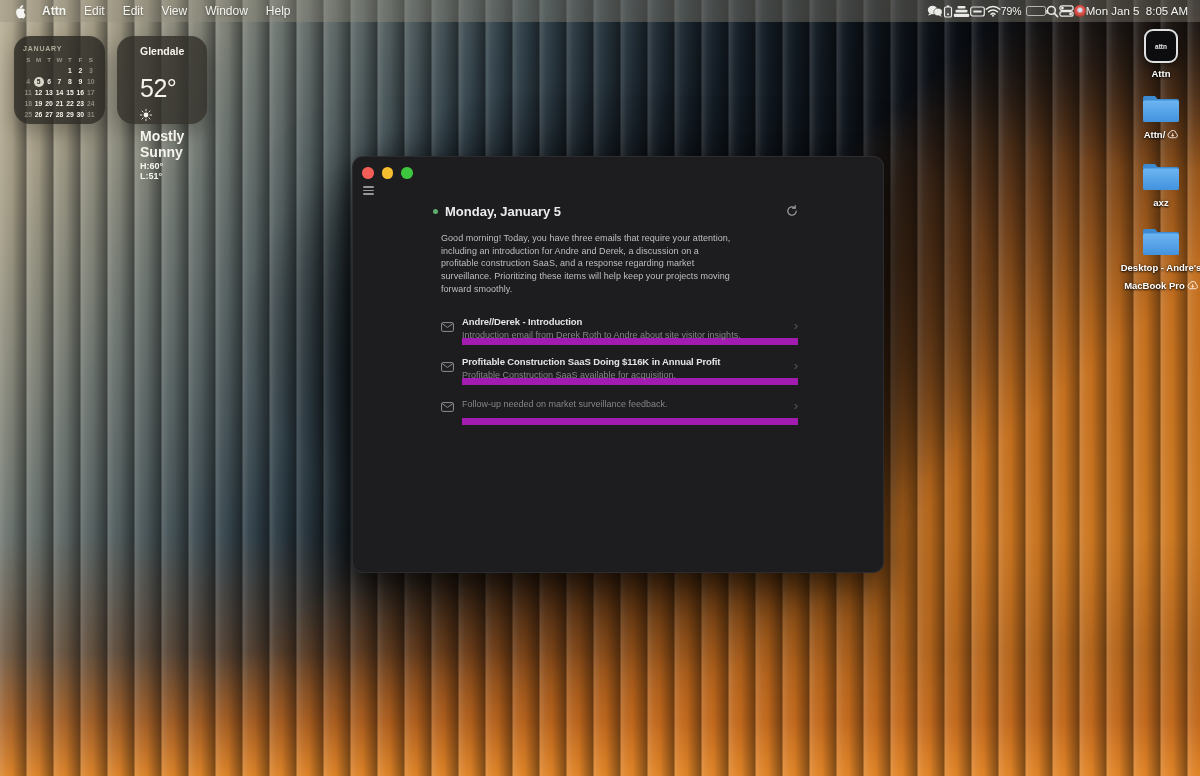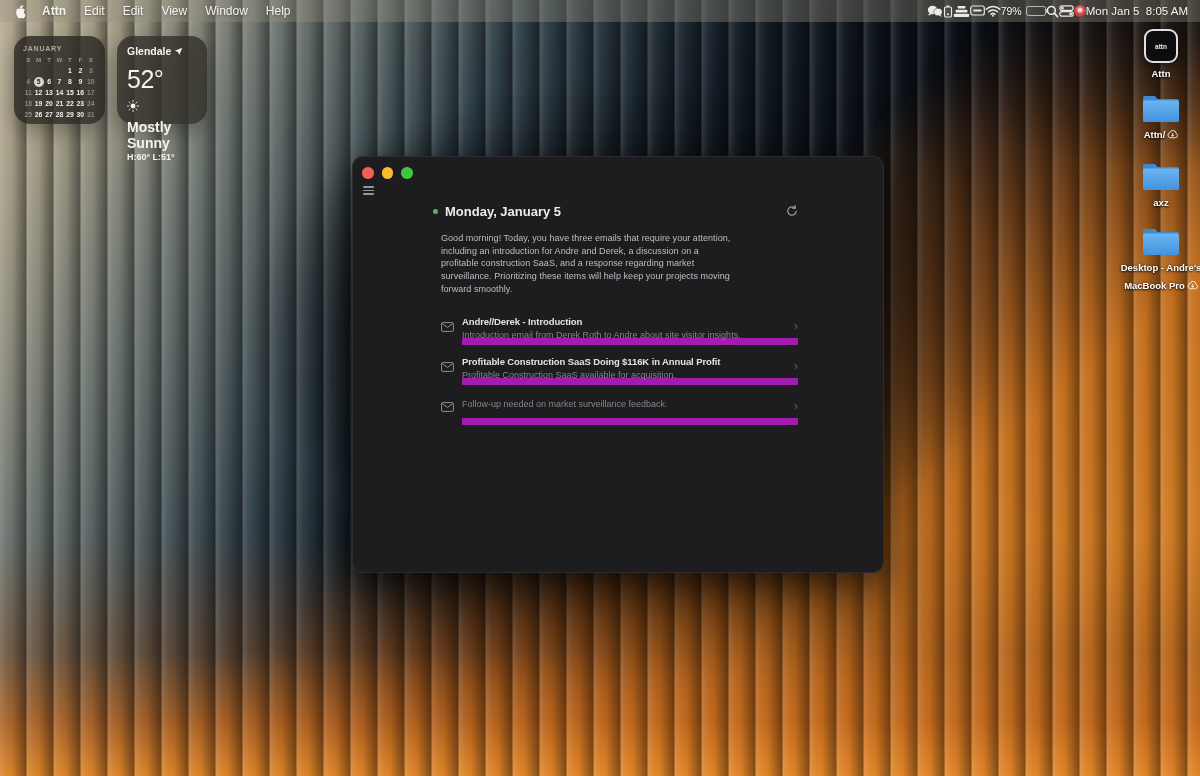--- a/index.html
+++ b/index.html
@@ -30,44 +30,44 @@
     position:absolute; top:0; left:0; right:0; height:22px;
     display:flex; align-items:center; padding:0 12px;
     background:rgba(150,145,128,0.36);
     color:#f4f4f0; font-size:12px; font-weight:500;
     text-shadow:0 1px 2px rgba(0,0,0,0.35);
   }
   .menu-left { display:flex; align-items:center; }
   .menu-item { padding:0 9px; cursor:default; }
   .menu-item.app { font-weight:700; }
   .apple-badge { display:flex; align-items:center; padding:0 6px 0 2px; }
-  .menu-right { margin-left:auto; display:flex; align-items:flex-start; }
+  .menu-right { margin-left:auto; display:flex; align-items:center; }
   .status-icon { display:flex; align-items:center; opacity:0.95; }
   .battery-wrap { display:flex; align-items:center; gap:4px; font-size:10.5px; }
   .battery-body { width:20px; height:10px; border:1px solid rgba(245,245,240,0.65); border-radius:2.5px; padding:1px; position:relative; }
   .battery-fill { height:100%; width:78%; background:#f4f4f0; border-radius:1px; }
   .battery-nub { position:absolute; right:-3px; top:2.5px; width:2px; height:4px; background:rgba(245,245,240,0.65); border-radius:0 1px 1px 0; }
   .app-circle { width:12px; height:12px; border-radius:50%;
     background:radial-gradient(circle at 50% 42%, #dfe8f6 0%, #cdd9ee 18%, #e2574e 36%, #b03a33 72%, #7e2a25 100%); }
   .clock { font-size:11.5px; white-space:pre; }
 
   
   .widget { position:absolute; border-radius:16px; box-shadow:0 8px 20px rgba(0,0,0,0.28); }
   .widget-calendar { left:14px; top:36px; width:91px; height:88px; background:rgba(42,40,34,0.82); padding:9px 9px 6px; }
   .cal-month { font-size:7px; font-weight:700; letter-spacing:0.8px; color:#b2ac9b; margin-bottom:3px; }
   .cal-grid { display:grid; grid-template-columns:repeat(7,1fr); row-gap:1.5px; }
   .cal-cell { width:10px; height:9.5px; margin:auto; display:flex; align-items:center; justify-content:center;
     font-size:6.8px; font-weight:700; color:#f2f0ea; border-radius:50%; }
   .cal-head { color:#9b968a; font-size:6.2px; }
   .cal-cell.dim { color:#8d897d; }
   .cal-cell.selected { background:#d9d5c8; color:#2a2822; }
 
-  .widget-weather { left:117px; top:36px; width:90px; height:88px; background:rgba(50,48,42,0.82); padding:9px 10px; color:#f5f3ed; }
+  .widget-weather { left:117px; top:36px; width:90px; height:88px; background:rgba(50,48,42,0.82); padding:9px 23px; color:#f5f3ed; }
   .wx-loc { display:flex; align-items:center; gap:3px; font-size:10.5px; font-weight:600; }
-  .wx-temp { font-size:25px; font-weight:300; letter-spacing:-0.5px; margin-top:8px; }
+  .wx-temp { font-size:25px; font-weight:300; letter-spacing:-0.5px; margin-top:17px; }
   .wx-sun { margin-top:4px; }
   .wx-cond { font-size:14px; font-weight:600; margin-top:3px; }
   .wx-hl { font-size:9px; font-weight:600; margin-top:1px; }
 
   
   .desk-item { position:absolute; width:86px; left:1118px; display:flex; flex-direction:column; align-items:center; cursor:default; }
   .icon-label { margin-top:3px; font-size:9.5px; font-weight:700; color:#fff; text-align:center; line-height:1.15;
     text-shadow:0 1px 2px rgba(0,0,0,0.85), 0 0 3px rgba(0,0,0,0.5); display:inline; }
   .label-row { text-align:center; }
   .cloud-badge { display:inline-block; vertical-align:-1px; margin-left:2px; }

